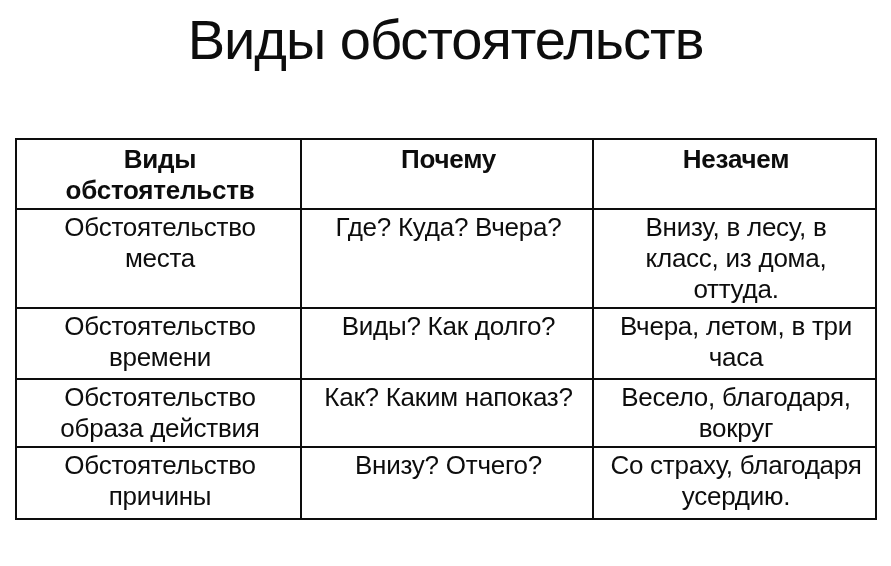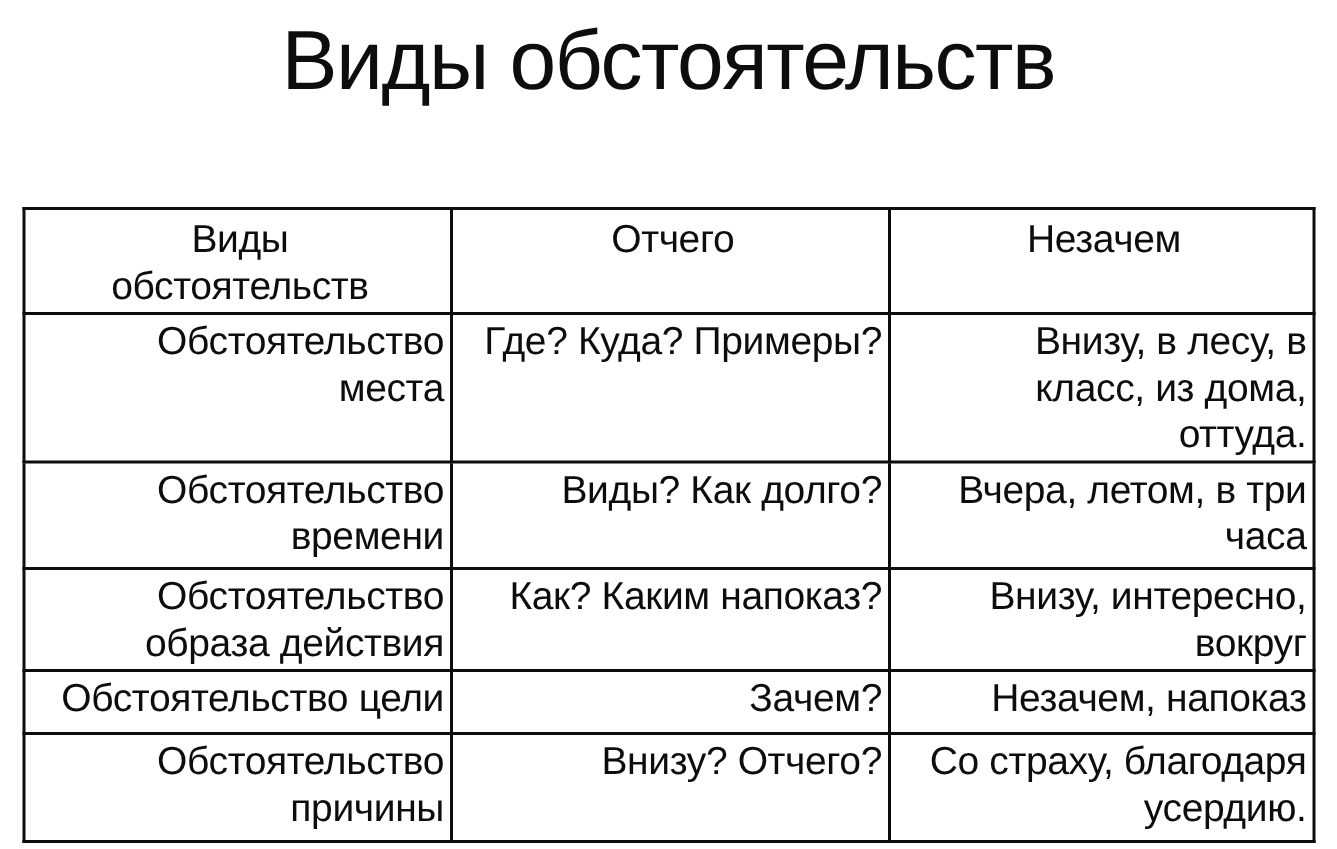--- a/index.html
+++ b/index.html
@@ -44,25 +44,25 @@
     border: 2px solid #0d0d0d;
     vertical-align: top;
     padding: 2px 4px 2px 7px;
     font-size: 26px;
     line-height: 31px;
     letter-spacing: -0.25px;
     white-space: pre-line;
     overflow: hidden;
   }
   th {
-    font-weight: normal;
+    font-weight: bold;
     text-align: center;
     padding-top: 4px;
   }
-  td { text-align: right; }
+  td { text-align: center; }
   thead tr      { height: 68px; }
   tbody tr.r0   { height: 99px; }
   tbody tr.r1   { height: 71px; }
   tbody tr.r2   { height: 65px; }
   tbody tr.r3   { height: 42px; }
   tbody tr.r4   { height: 72px; }
 </style>
 </head>
 <body>
 
@@ -73,51 +73,46 @@
   <table class="kinds">
     <colgroup>
       <col style="width:285px">
       <col style="width:292px">
       <col style="width:283px">
     </colgroup>
     <thead>
       <tr>
         <th>Виды
 обстоятельств</th>
-        <th>Отчего</th>
+        <th>Почему</th>
         <th>Незачем</th>
       </tr>
     </thead>
     <tbody>
       <tr class="r0">
         <td>Обстоятельство
 места</td>
-        <td>Где? Куда? Примеры?</td>
+        <td>Где? Куда? Вчера?</td>
         <td>Внизу, в лесу, в
 класс, из дома,
 оттуда.</td>
       </tr>
       <tr class="r1">
         <td>Обстоятельство
 времени</td>
         <td>Виды? Как долго?</td>
         <td>Вчера, летом, в три
 часа</td>
       </tr>
       <tr class="r2">
         <td>Обстоятельство
 образа действия</td>
         <td>Как? Каким напоказ?</td>
-        <td>Внизу, интересно,
+        <td>Весело, благодаря,
 вокруг</td>
-      </tr>
-      <tr class="r3">
-        <td>Обстоятельство цели</td>
-        <td>Зачем?</td>
-        <td>Незачем, напоказ</td>
       </tr>
       <tr class="r4">
         <td>Обстоятельство
 причины</td>
         <td>Внизу? Отчего?</td>
         <td>Со страху, благодаря
 усердию.</td>
       </tr>
     </tbody>
   </table>

